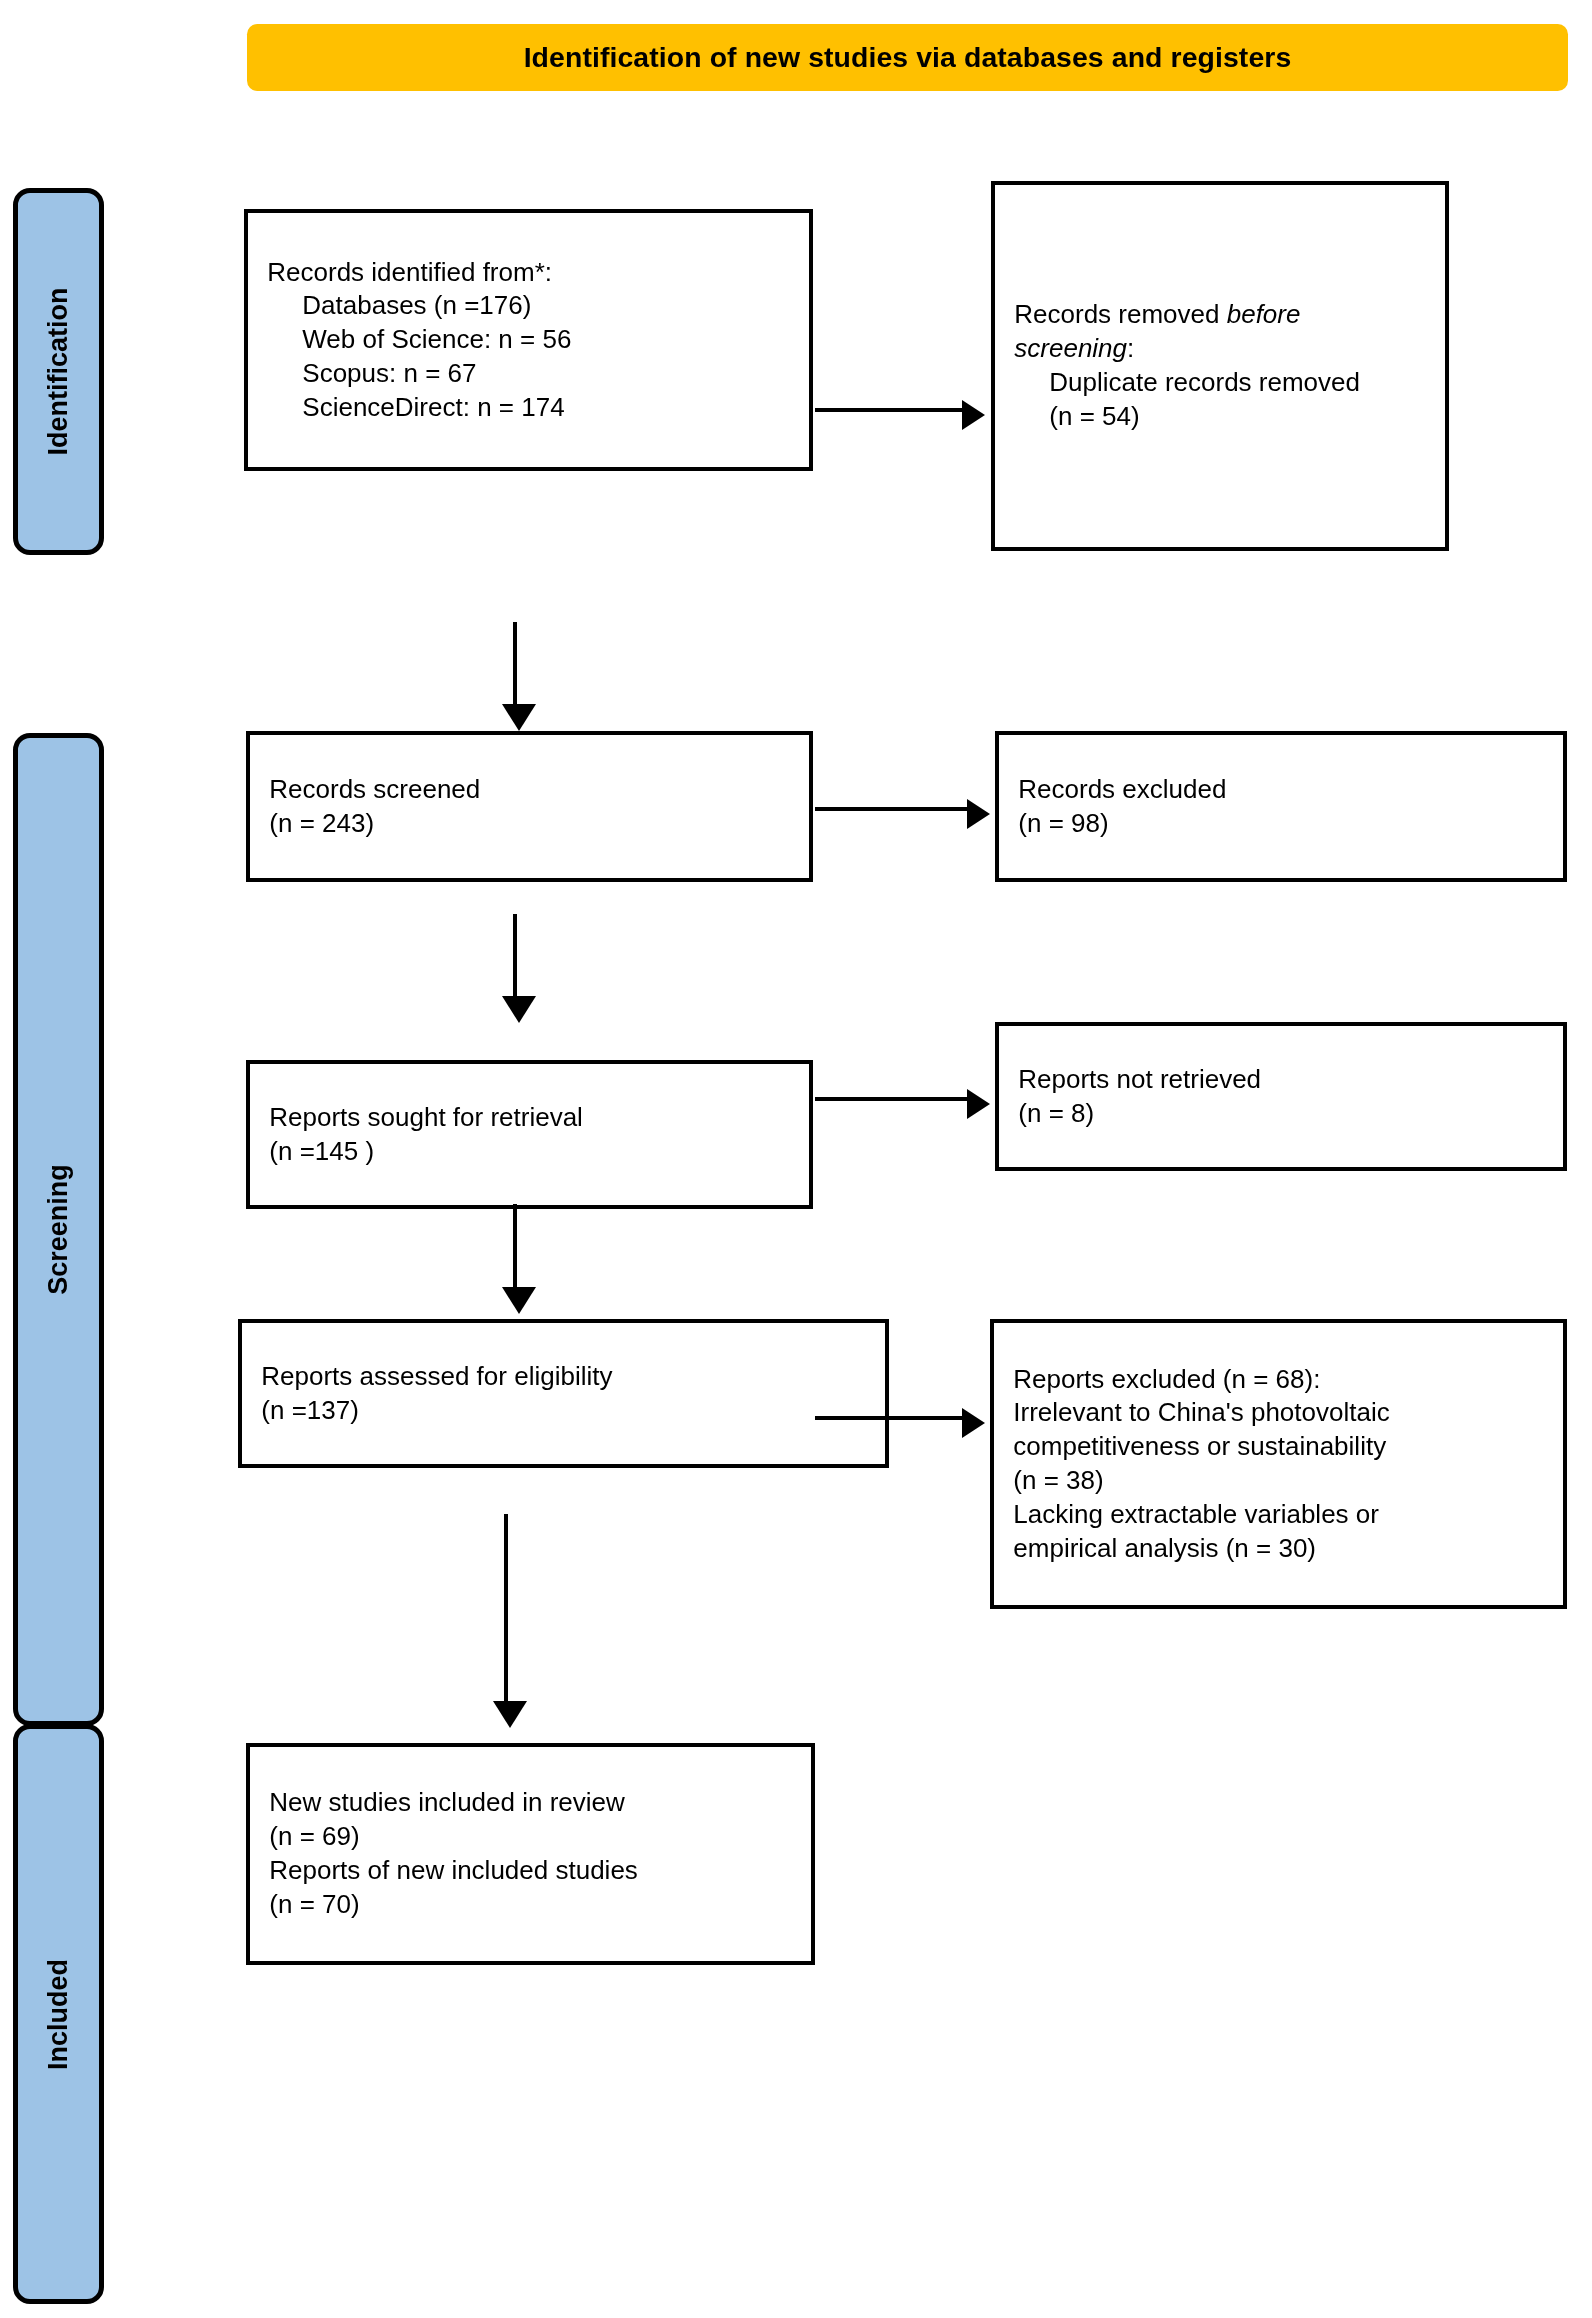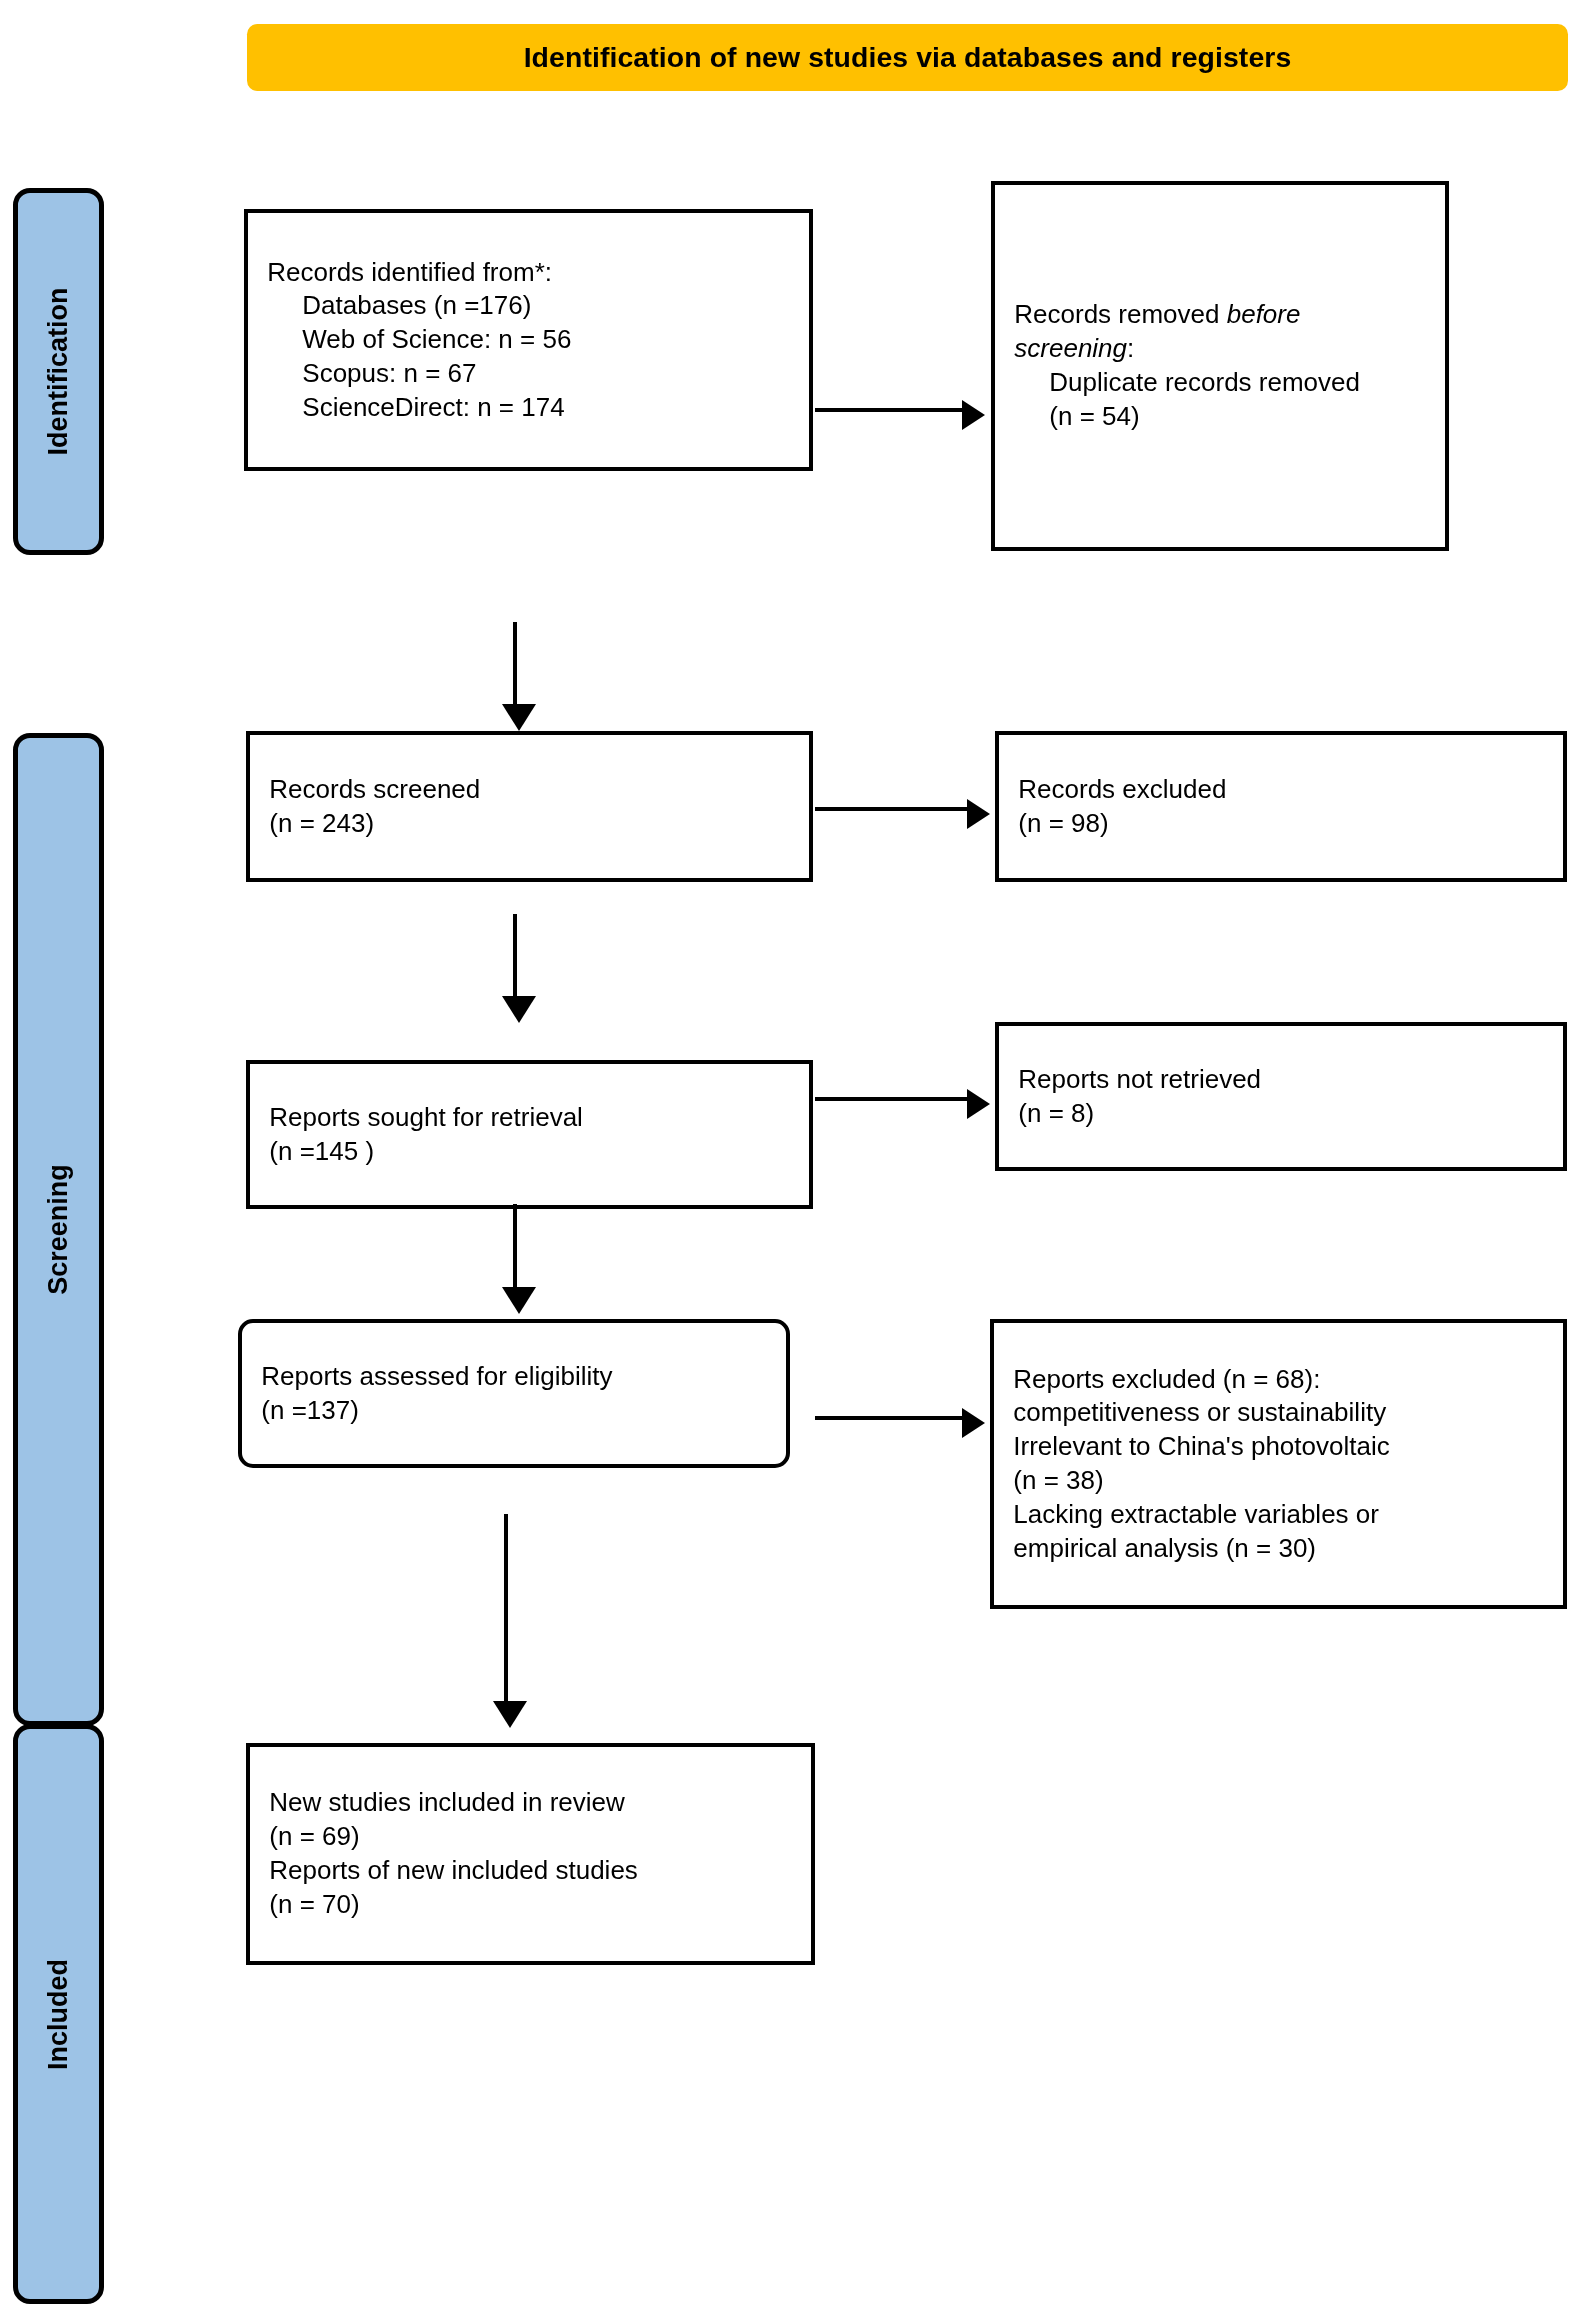--- a/index.html
+++ b/index.html
@@ -79,21 +79,21 @@
   }
   .flow-box .line.indent1 { padding-left: 35px; }
   .flow-box .line em { font-style: italic; }
 
   #box-identified      { left: 244px;  top: 181px;  width: 569px; height: 262px; margin-top: 28px; }
   #box-removed         { left: 991px; top: 181px;  width: 458px; height: 370px; }
   #box-screened        { left: 246px;  top: 731px; width: 567px;  height: 151px; }
   #box-excluded        { left: 995px; top: 731px; width: 572px; height: 151px; }
   #box-sought          { left: 246px;  top: 1060px; width: 567px;  height: 149px; }
   #box-not-retrieved   { left: 995px; top: 1022px; width: 572px; height: 149px; }
-  #box-eligibility     { left: 238px;  top: 1319px; width: 552px; height: 149px; border-radius: 15px; }
+  #box-eligibility     { left: 238px;  top: 1319px; width: 651px; height: 149px; }
   #box-reports-excl    { left: 990px; top: 1319px; width: 577px; height: 290px; }
   #box-included        { left: 246px;  top: 1743px; width: 569px; height: 222px; }
 
   
   .h-arrow {
     position: absolute;
     height: 0;
     border-top: 4.6px solid #000000;
   }
   .h-arrow::after {
@@ -186,22 +186,22 @@
   <div class="line">(n = 8)</div>
 </div>
 
 <div class="flow-box" id="box-eligibility">
   <div class="line">Reports assessed for eligibility</div>
   <div class="line">(n =137)</div>
 </div>
 
 <div class="flow-box" id="box-reports-excl">
   <div class="line">Reports excluded (n = 68):</div>
+  <div class="line">Irrelevant to China's photovoltaic</div>
   <div class="line">competitiveness or sustainability</div>
-  <div class="line">Irrelevant to China's photovoltaic</div>
   <div class="line">(n = 38)</div>
   <div class="line">Lacking extractable variables or</div>
   <div class="line">empirical analysis (n = 30)</div>
 </div>
 
 <div class="flow-box" id="box-included">
   <div class="line">New studies included in review</div>
   <div class="line">(n = 69)</div>
   <div class="line">Reports of new included studies</div>
   <div class="line">(n = 70)</div>

